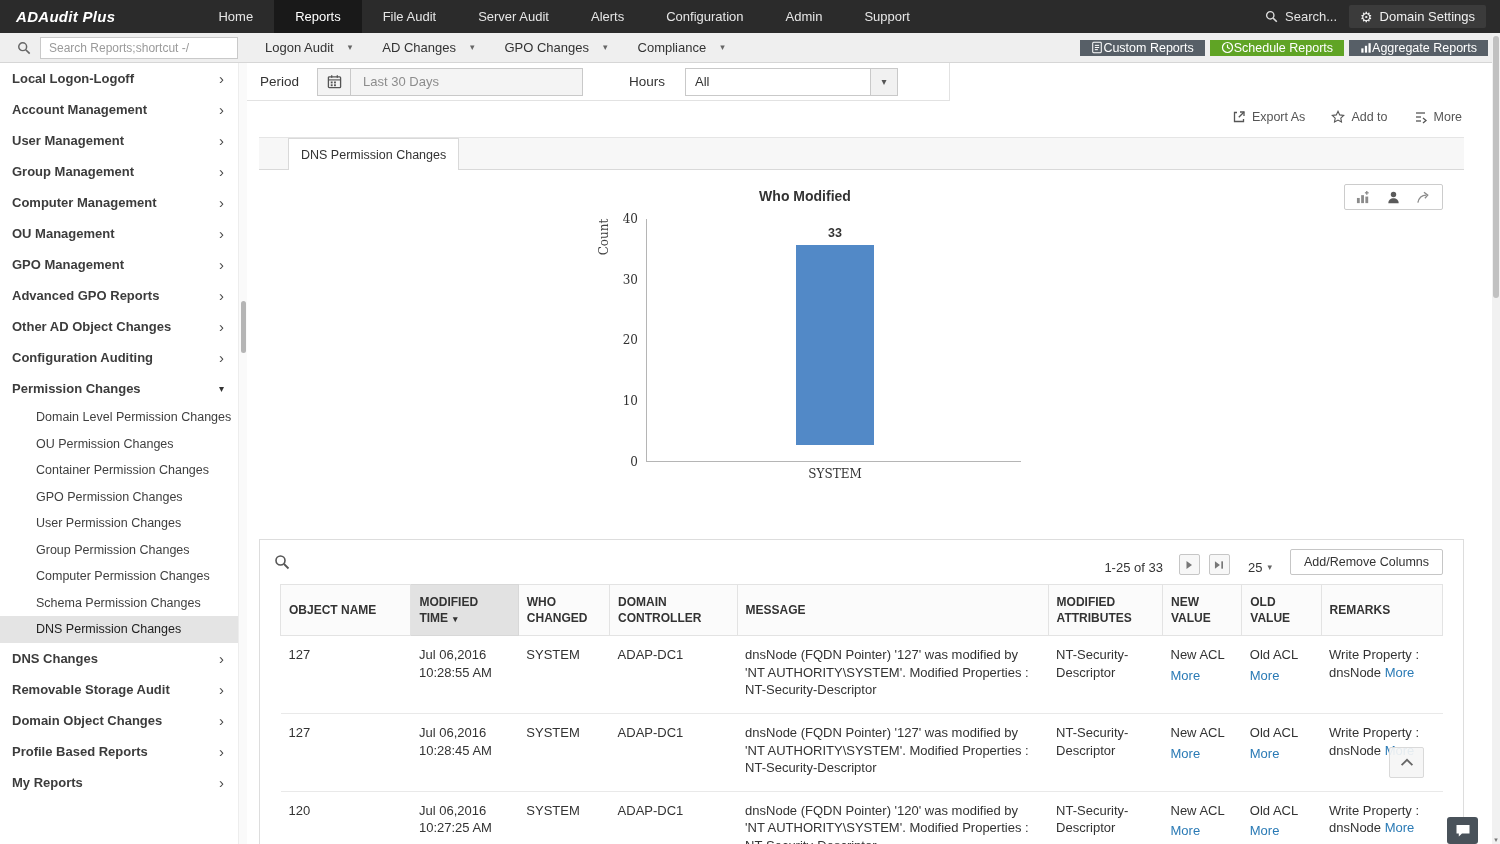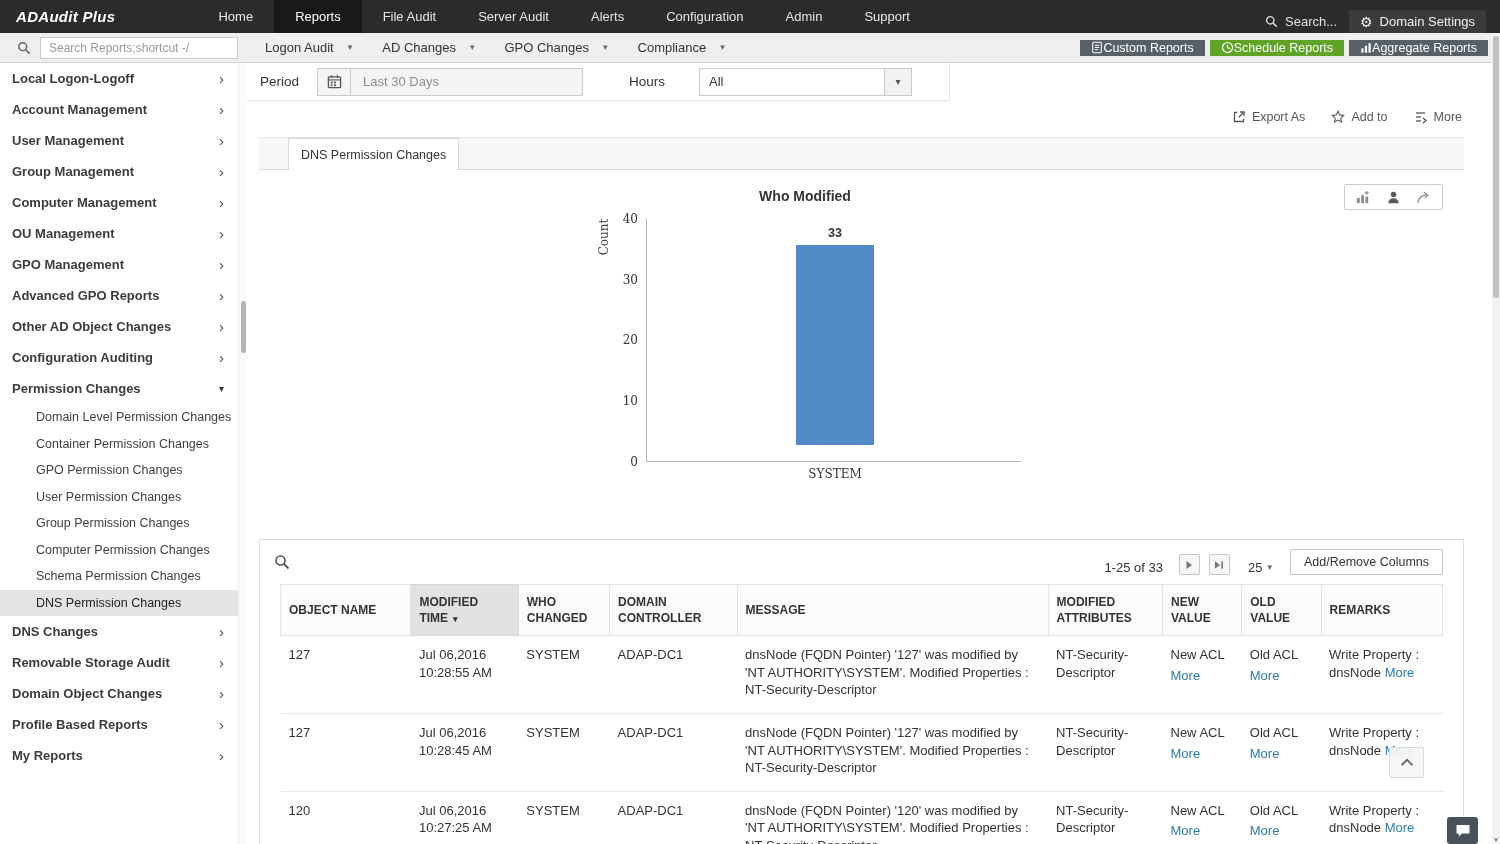--- a/index.html
+++ b/index.html
@@ -4,21 +4,21 @@
 <style>
   * { margin:0; padding:0; box-sizing:border-box; }
   html,body { width:1500px; height:844px; }
   body {
     position:relative; overflow:hidden; background:#fff;
     font-family:"Liberation Sans", sans-serif; font-size:13px; color:#333;
   }
   svg { display:block; }
 
   
-  .topbar { position:absolute; top:0; left:0; right:0; height:33px; background:#2b2b2b; display:flex; align-items:flex-end; z-index:30; }
+  .topbar { position:absolute; top:0; left:0; right:0; height:33px; background:#2b2b2b; display:flex; align-items:center; z-index:30; }
   .brand { color:#fff; font-size:15px; font-weight:bold; font-style:italic; line-height:33px; padding:0 16px; letter-spacing:.3px; }
   .topnav { display:flex; margin-left:66px; }
   .topnav .item { color:#e6e6e6; font-size:13px; line-height:33px; padding:0 21px; cursor:pointer; }
   .topnav .item.active { background:#191919; color:#fff; }
   .top-right { margin-left:auto; display:flex; align-items:center; gap:12px; padding-right:14px; }
   .top-search { display:flex; align-items:center; gap:7px; color:#e2e2e2; font-size:13px; cursor:pointer; }
   .domain-settings { display:flex; align-items:center; gap:7px; color:#f0f0f0; font-size:13px; background:#3b3b3b; padding:4px 11px; border-radius:2px; cursor:pointer; }
   .gear { font-size:14px; line-height:1; }
 
   
@@ -47,21 +47,21 @@
 
   
   .main { position:absolute; left:247px; top:63px; right:8px; bottom:0; background:#fff; }
 
   .filter-panel { position:absolute; left:0; top:0; width:703px; height:38px; border-right:1px solid #e2e2e2; border-bottom:1px solid #e2e2e2; display:flex; align-items:center; padding-left:13px; }
   .flabel { font-size:13.5px; color:#333; }
   .period-widget { margin-left:18px; display:flex; width:266px; height:28px; border:1px solid #c9c9c9; background:#f4f4f4; cursor:pointer; }
   .cal-seg { width:33px; border-right:1px solid #c9c9c9; display:flex; align-items:center; justify-content:center; }
   .period-value { flex:1; display:flex; align-items:center; padding-left:12px; font-size:13px; color:#8d8d8d; }
   .hours-label { margin-left:46px; }
-  .hours-select { margin-left:34px; width:213px; height:28px; border:1px solid #c9c9c9; background:#fff; display:flex; cursor:pointer; }
+  .hours-select { margin-left:20px; width:213px; height:28px; border:1px solid #c9c9c9; background:#fff; display:flex; cursor:pointer; }
   .hours-value { flex:1; padding-left:9px; line-height:26px; font-size:13px; color:#333; }
   .select-arrow { width:27px; border-left:1px solid #c9c9c9; background:#f1f1f1; display:flex; align-items:center; justify-content:center; color:#555; font-size:10px; }
 
   .actions-row { position:absolute; top:44px; right:30px; display:flex; gap:26px; font-size:12.5px; color:#444; align-items:center; height:20px; }
   .action { display:flex; gap:6px; align-items:center; cursor:pointer; color:#555; }
 
   .tabbar { position:absolute; left:12px; right:28px; top:74px; height:33px; background:#f7f7f7; border-top:1px solid #e5e5e5; border-bottom:1px solid #d9d9d9; }
   .tab-active { position:absolute; left:29px; top:0; bottom:-1px; background:#fff; border:1px solid #d9d9d9; border-bottom:none; padding:0 12px; line-height:32px; font-size:12.5px; color:#333; cursor:pointer; }
 
   
@@ -226,20 +226,21 @@
         <span>Configuration Auditing</span>
         <span class="chev">›</span>
       </li>
     <li class="side-item">
         <span>Permission Changes</span>
         <span class="chev chev-down">▾</span>
       </li>
   </ul>
   <ul class="sub-list">
     <li class="sub-item">Domain Level Permission Changes</li>
+    <li class="sub-item">OU Permission Changes</li>
     <li class="sub-item">Container Permission Changes</li>
     <li class="sub-item">GPO Permission Changes</li>
     <li class="sub-item">User Permission Changes</li>
     <li class="sub-item">Group Permission Changes</li>
     <li class="sub-item">Computer Permission Changes</li>
     <li class="sub-item">Schema Permission Changes</li>
     <li class="sub-item selected">DNS Permission Changes</li>
   </ul>
   <ul class="side-list">
     <li class="side-item">

